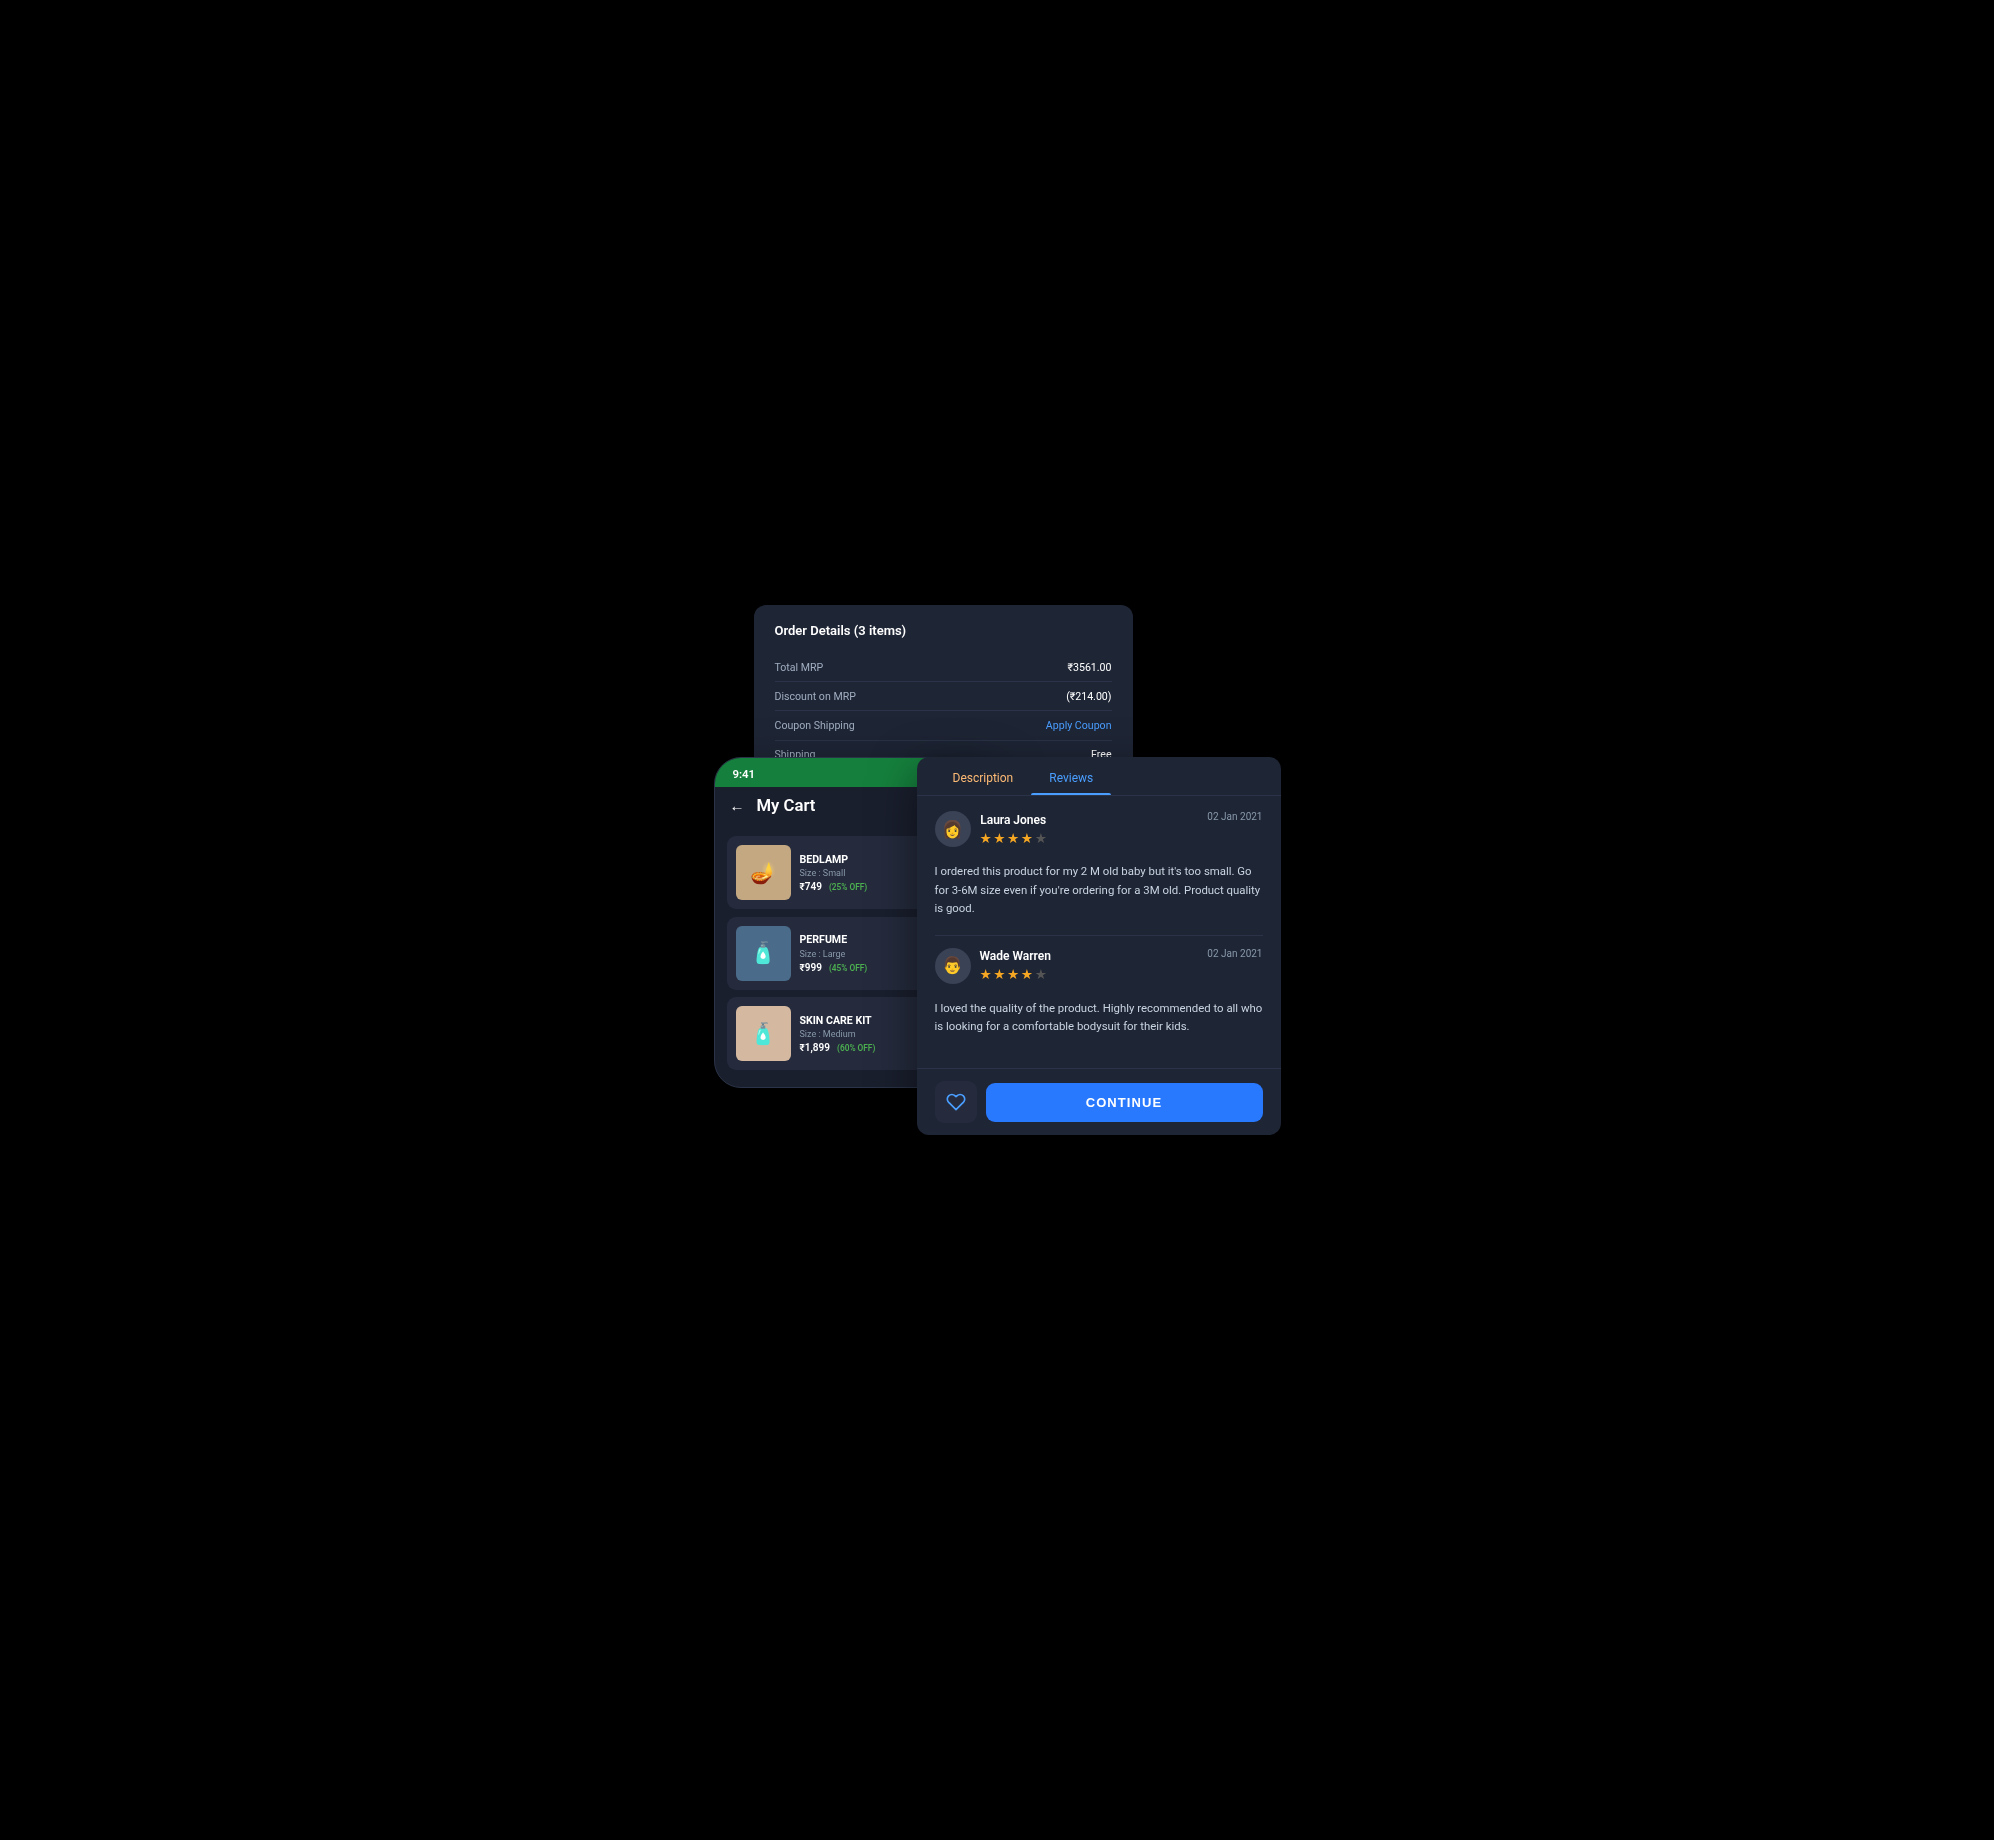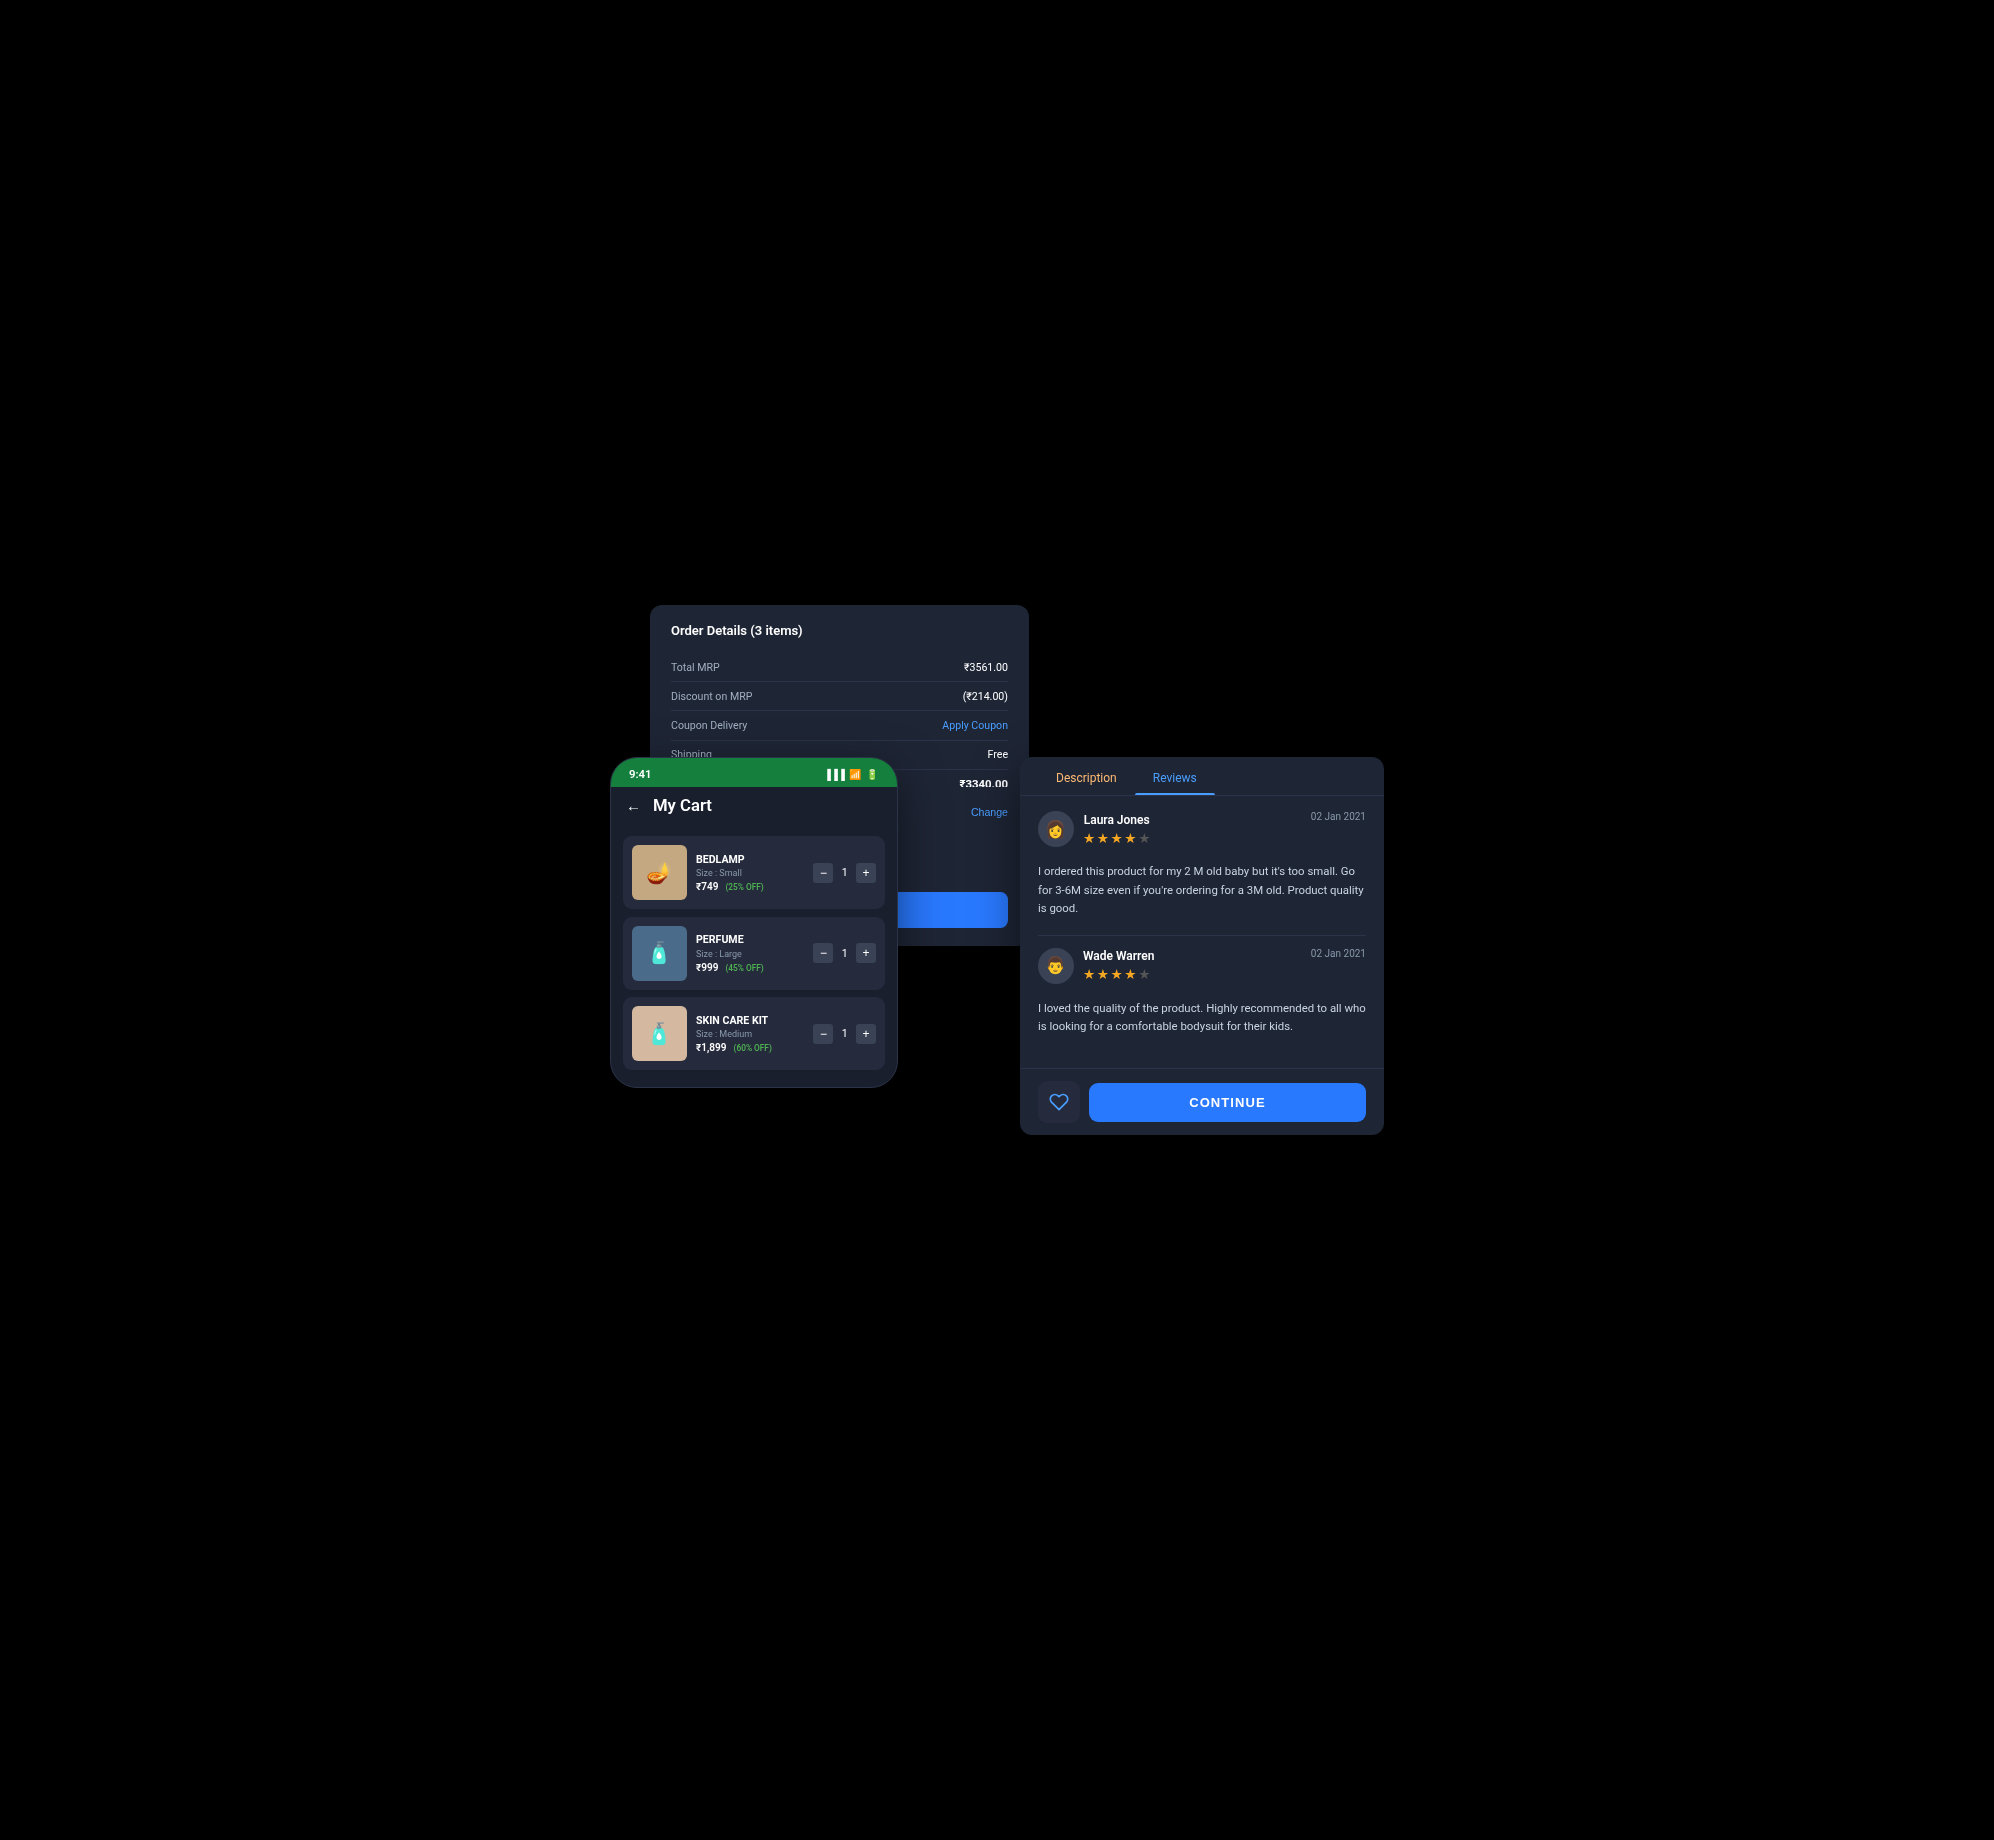--- a/index.html
+++ b/index.html
@@ -8,21 +8,21 @@
       font-family: -apple-system, BlinkMacSystemFont, 'Segoe UI', Roboto, sans-serif;
       display: flex;
       justify-content: center;
       align-items: center;
       min-height: 100vh;
       padding: 30px;
     }
 
     .scene {
       position: relative;
-      width: 774px;
+      width: 567px;
       height: 630px;
       text-decoration: underline;
     }
 
     
     .order-details-card {
       position: absolute;
       top: 0;
       left: 40px;
       width: 379px;
@@ -441,21 +441,21 @@
 
     <div class="order-row">
       <span class="label">Total MRP</span>
       <span class="value">₹3561.00</span>
     </div>
     <div class="order-row">
       <span class="label">Discount on MRP</span>
       <span class="value">(₹214.00)</span>
     </div>
     <div class="order-row">
-      <span class="label">Coupon Delivery</span>
+      <span class="label">Coupon Shipping</span>
       <span class="value blue">Apply Coupon</span>
     </div>
     <div class="order-row">
       <span class="label">Shipping</span>
       <span class="value">Free</span>
     </div>
     <div class="order-row total">
       <span class="label">Total Amount</span>
       <span class="value">₹3340.00</span>
     </div>

